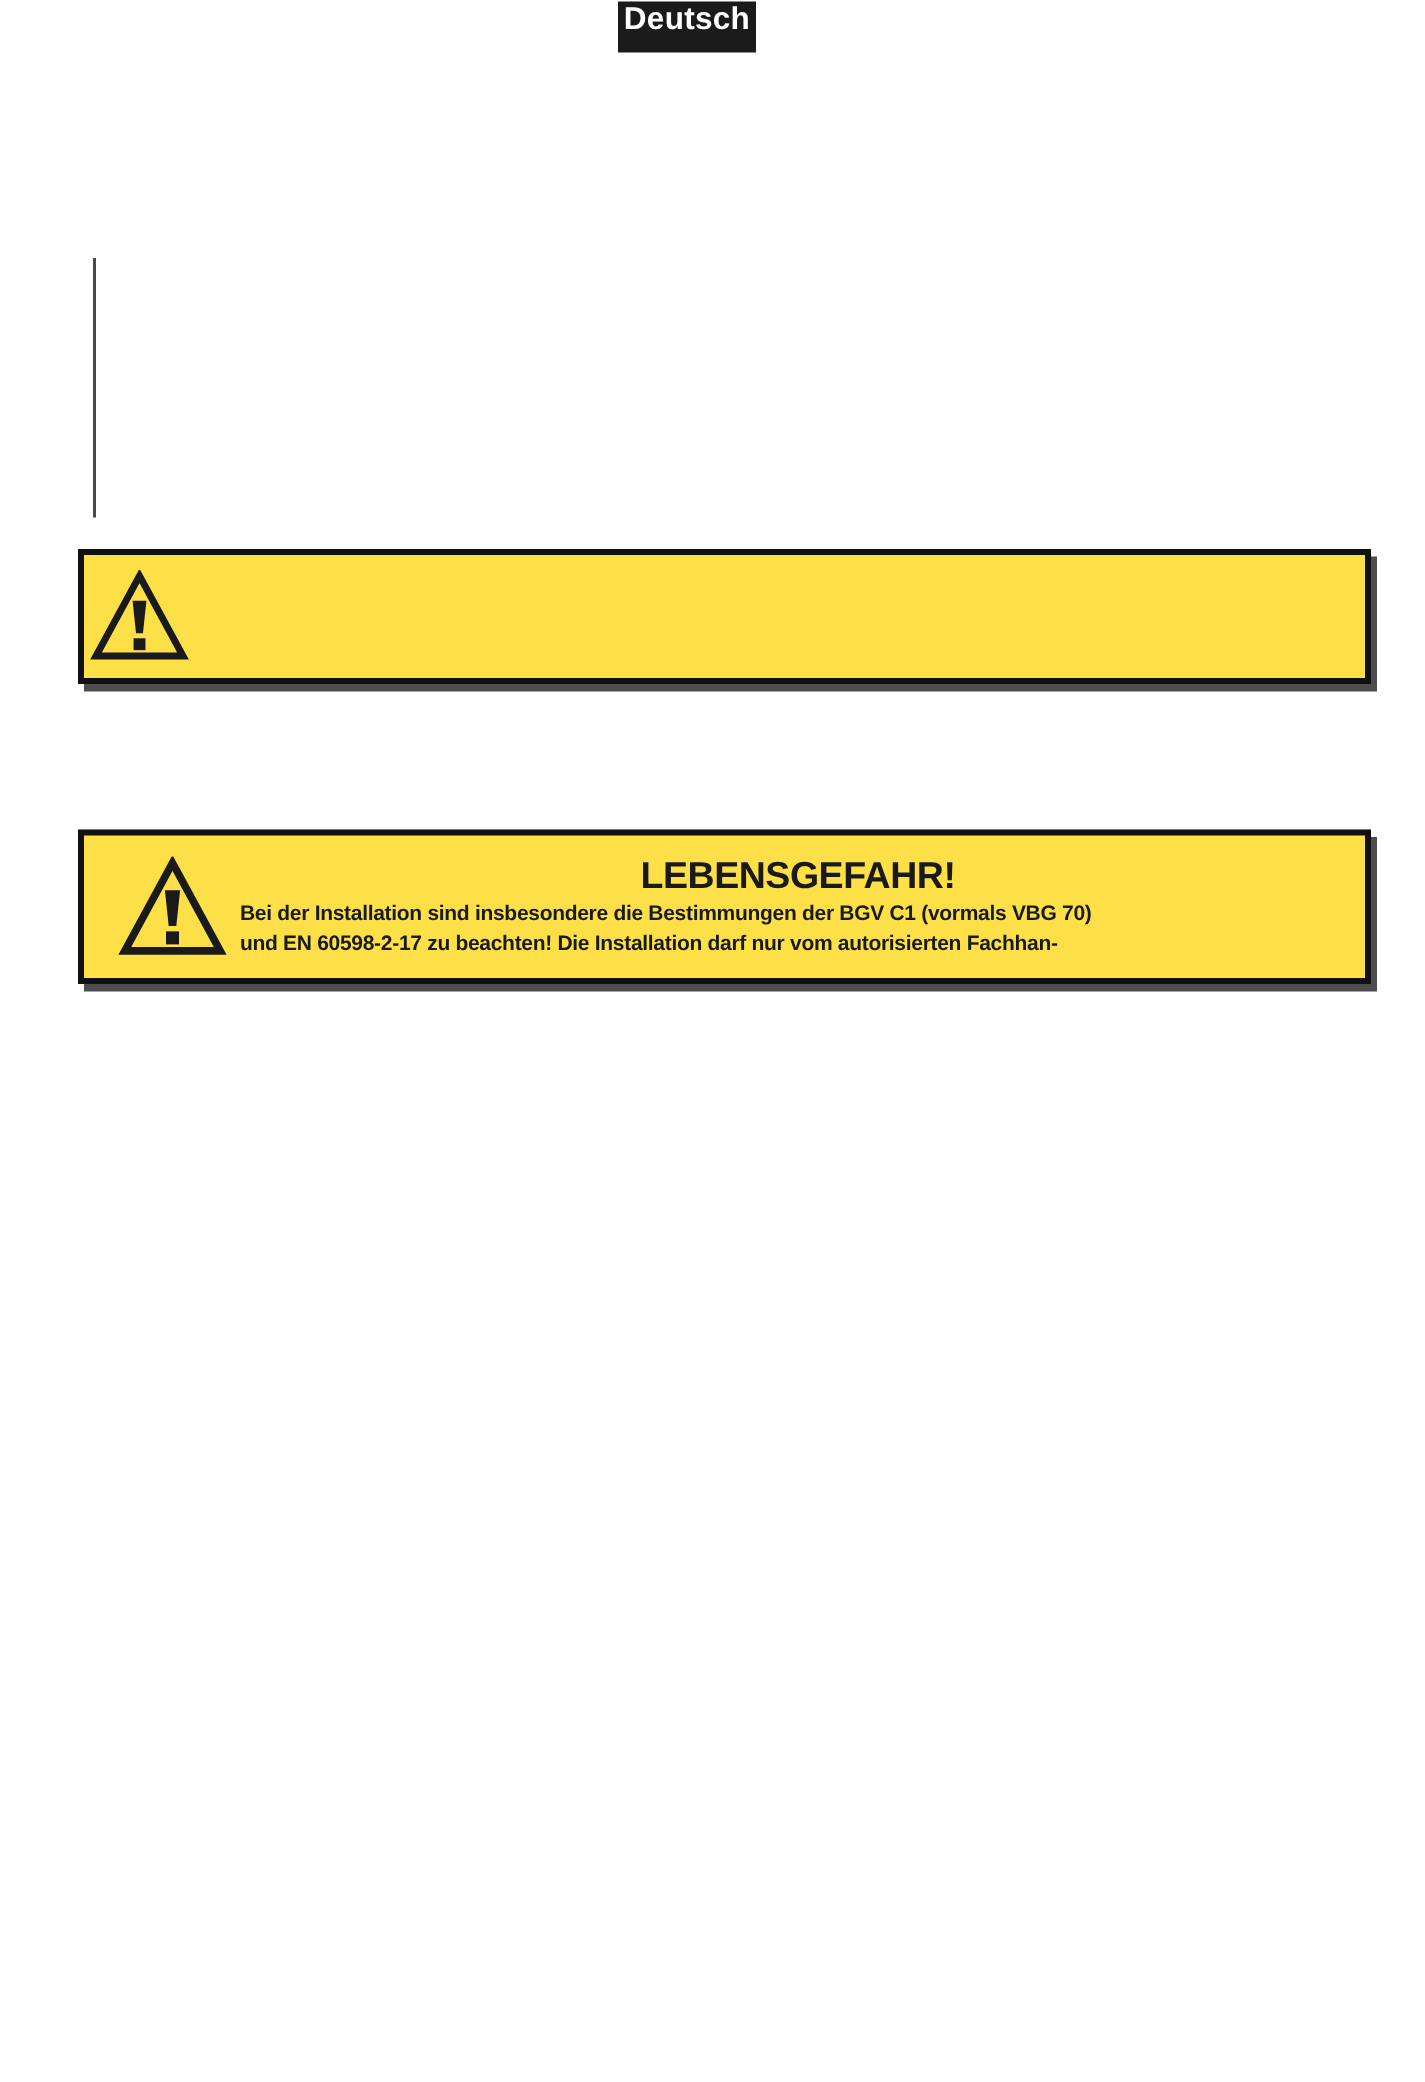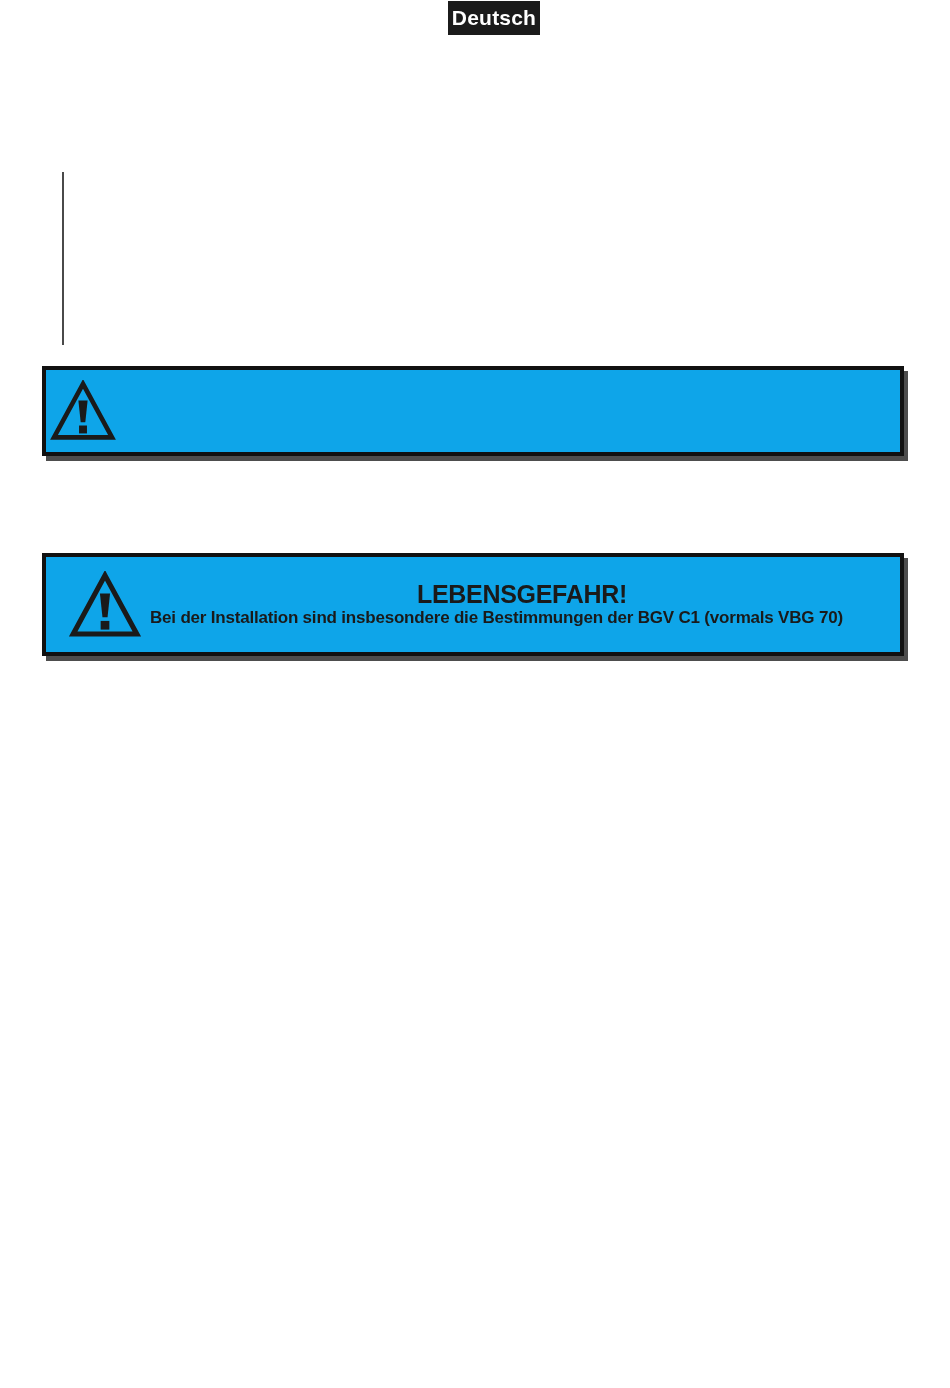--- a/index.html
+++ b/index.html
@@ -11,50 +11,49 @@
   .page {
     position: relative;
     width: 950px;
     height: 1388px;
     background: #ffffff;
     overflow: hidden;
   }
   
   .lang-badge {
     position: absolute;
-    left: 448px;
+    left: 412px;
     top: 1px;
     width: 92px;
     height: 34px;
     background: #1b1b1b;
     color: #ffffff;
     display: flex;
-    align-items: center;
     justify-content: center;
     font-size: 21px;
     font-weight: bold;
     letter-spacing: 0.2px;
   }
   
   .vrule {
     position: absolute;
     left: 62px;
     top: 172px;
     width: 2px;
     height: 173px;
     background: #4a4a4a;
   }
   
   .warning-box {
     position: absolute;
-    left: 42px;
+    left: 52px;
     width: 862px;
     box-sizing: border-box;
     border: 4px solid #111111;
-    background: #0ea5e9;
+    background: #fde047;
     box-shadow: 4px 5px 0 #4d4d4d;
     display: flex;
     align-items: center;
   }
   .box-1 {
     top: 366px;
     height: 90px;
   }
   .box-2 {
     top: 553px;
@@ -82,21 +81,21 @@
   }
   .danger-title {
     text-align: center;
     font-size: 25px;
     font-weight: bold;
     letter-spacing: -0.3px;
     line-height: 27px;
     color: #1a1a1a;
   }
   .danger-line {
-    font-size: 17px;
+    font-size: 14px;
     font-weight: bold;
     line-height: 20px;
     letter-spacing: -0.2px;
     white-space: nowrap;
     color: #1a1a1a;
   }
 </style>
 </head>
 <body>
 
@@ -118,16 +117,17 @@
 
   <div class="warning-box box-2">
     <svg class="tri-icon" viewBox="0 0 100 94" xmlns="http://www.w3.org/2000/svg" aria-hidden="true">
       <path d="M50 6 L94 87 L6 87 Z" fill="none" stroke="#1a1a1a" stroke-width="7" stroke-linejoin="miter"></path>
       <path d="M43 31 L57 31 L53.5 64 L46.5 64 Z" fill="#1a1a1a"></path>
       <rect x="44" y="69" width="12" height="12" fill="#1a1a1a"></rect>
     </svg>
     <div class="danger-content">
       <div class="danger-title">LEBENSGEFAHR!</div>
       <div class="danger-line">Bei der Installation sind insbesondere die Bestimmungen der BGV C1 (vormals VBG 70)</div>
+      <div class="danger-line">und EN 60598-2-17 zu beachten! Die Installation darf nur vom autorisierten Fachhan-</div>
     </div>
   </div>
 
 </div>
 
 </body></html>

